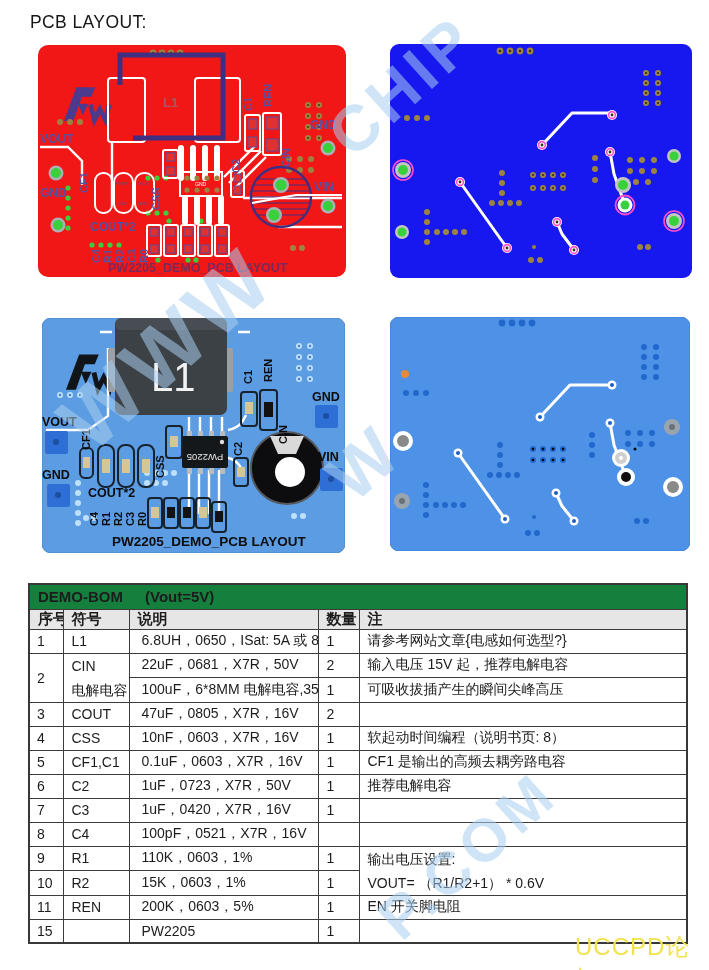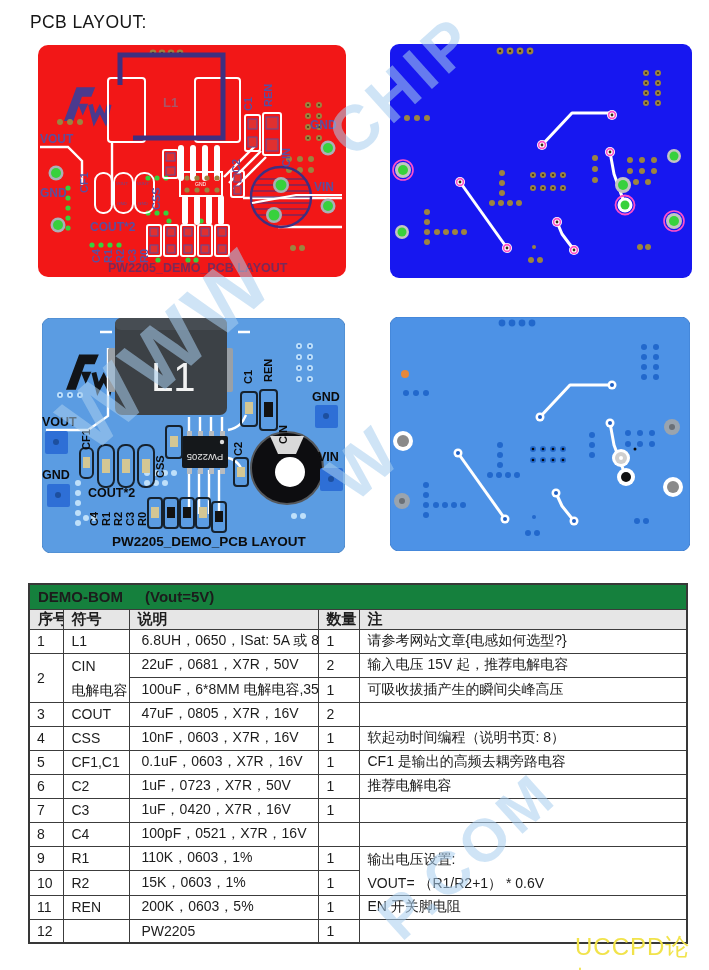--- a/index.html
+++ b/index.html
@@ -782,20 +782,20 @@
     <td>1</td>
   </tr>
   <tr>
     <td class="c-no">11</td>
     <td>REN</td>
     <td class="c-desc">200K，0603，5%</td>
     <td>1</td>
     <td>EN 开关脚电阻</td>
   </tr>
   <tr>
-    <td class="c-no">12</td>
+    <td class="c-no">15</td>
     <td></td>
     <td class="c-desc">PW2205</td>
     <td>1</td>
     <td></td>
   </tr>
   </tbody>
 </table>
 
 </body></html>

